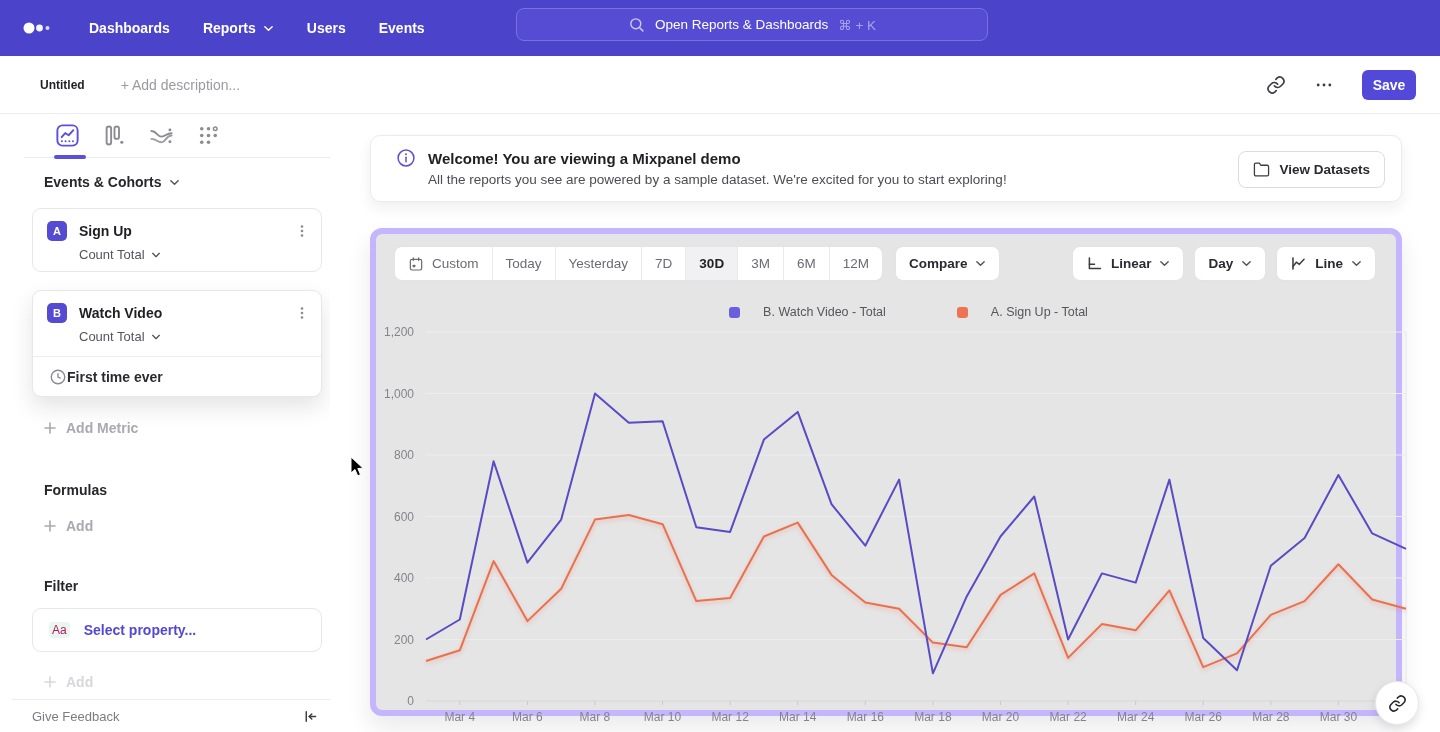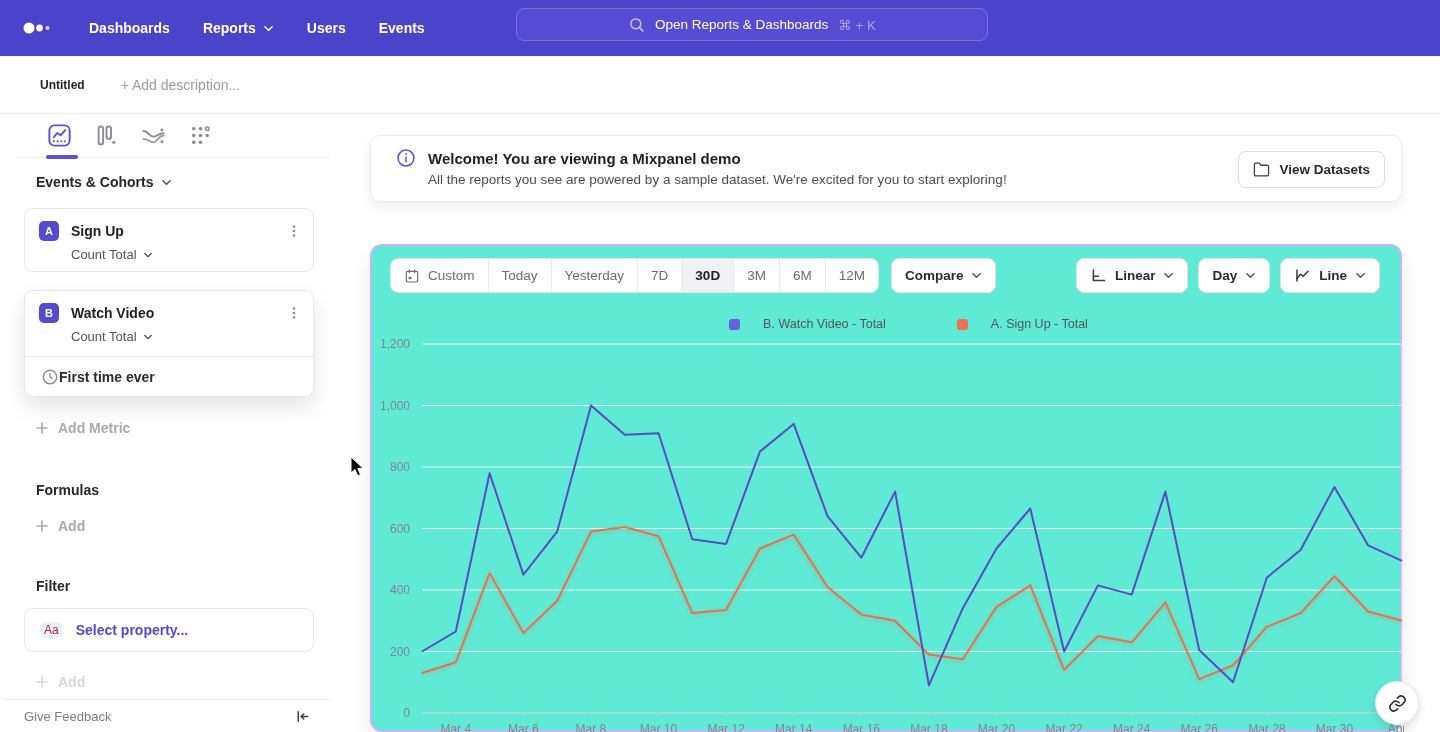--- a/index.html
+++ b/index.html
@@ -27,21 +27,21 @@
   #bar2 { position:absolute; top:56px; left:0; width:1440px; height:58px; background:#fff;
     border-bottom:1px solid #ececee; display:flex; align-items:center; }
   #report-title { margin-left:40px; font-size:12px; font-weight:700; }
   #report-desc { margin-left:36px; font-size:14px; color:#9a9aa2; }
   #bar2-right { position:absolute; right:24px; display:flex; align-items:center; gap:28px; }
   .gray-ic { color:#3c3c42; width:20px; height:20px; cursor:pointer; }
   #save-btn { width:54px; height:30px; background:#5349d8; color:#fff; border:none;
     border-radius:6px; font-size:14px; font-weight:600; cursor:pointer; font-family:inherit; }
 
   
-  #sidebar { position:absolute; top:114px; left:4px; width:330px; height:618px;
+  #sidebar { position:absolute; top:114px; left:12px; width:330px; height:618px;
     background:#fff; border-right:1px solid #e9e9ec;padding-left:12px; }
   #tabs-row { position:relative; height:44px; border-bottom:1px solid #ececef;
     display:flex; align-items:center; padding-left:30px; gap:20px; }
   .tab-ic { width:27px; height:27px; color:#8b8b93; cursor:pointer; }
   .tab-ic.active { color:#5a50dc; }
   #tab-underline { position:absolute; left:30px; bottom:-2px; width:32px; height:4px;
     border-radius:2px; background:#5a50dc; }
   #events-header { position:absolute; top:60px; left:32px; font-size:14px; font-weight:700;
     display:flex; align-items:center; gap:8px; color:#26262b; cursor:pointer; }
   .metric-card { position:absolute; left:20px; width:290px; background:#fff;
@@ -81,22 +81,22 @@
     box-shadow:0 6px 14px rgba(25,25,45,.07); display:flex; align-items:center; }
   .info-ic { width:20px; height:20px; color:#5a50dc; margin:0 12px 22px 25px; }
   #banner-title { font-size:15px; font-weight:700; }
   #banner-sub { font-size:13.5px; color:#4c4c54; margin-top:5px; }
   #view-datasets { position:absolute; right:16px; top:15px; height:37px;
     border:1px solid #dcdce0; background:#fff; border-radius:8px; display:flex;
     align-items:center; gap:9px; padding:0 14px; font-size:13.5px; font-weight:600;
     color:#2a2a30; cursor:pointer; font-family:inherit; }
   .folder-ic { width:17px; height:17px; color:#3c3c42; }
 
-  #chart-card { position:absolute; top:130px; left:40px; width:1032px; height:488px;
-    background:#5eead4; border:2px solid #c4b5fd; border-radius:12px;
+  #chart-card { position:absolute; top:114px; left:40px; width:1032px; height:488px;
+    background:#e5e5e5; border:6px solid #c4b5fd; border-radius:12px;
     box-shadow:0 12px 24px rgba(25,25,45,.09); }
   #ctl-left { position:absolute; top:12px; left:18px; display:flex; gap:12px; }
   #seg-group { display:flex; border:1px solid #e3e3e7; border-radius:8px; overflow:hidden; height:35px; }
   .seg { display:flex; align-items:center; gap:8px; padding:0 13px; font-size:13.5px;
     color:#6b6b73; border-right:1px solid #e9e9ec; cursor:pointer; background:#fff; }
   .seg:last-child { border-right:none; }
   .seg.active { background:#f1f1f3; color:#1f1f24; font-weight:700; }
   .cal-ic { width:16px; height:16px; color:#6b6b73; }
   .ctl-btn { height:35px; border:1px solid #e3e3e7; background:#fff; border-radius:8px;
     display:flex; align-items:center; gap:8px; padding:0 13px; font-size:13.5px;
@@ -202,20 +202,32 @@
     </div>
     <svg class="chev" width="12" height="12" viewBox="0 0 12 12">
         <polyline points="2,4 6,8 10,4" fill="none" stroke="#fff" stroke-width="1.6" stroke-linecap="round" stroke-linejoin="round"></polyline>
       </svg>
   </div>
 </div>
 
 <div id="bar2">
   <span id="report-title">Untitled</span>
   <span id="report-desc">+ Add description...</span>
+  <div id="bar2-right">
+    <svg class="gray-ic" viewBox="0 0 24 24" fill="none" stroke="currentColor" stroke-width="2" stroke-linecap="round" stroke-linejoin="round">
+        <path d="M10 13a5 5 0 0 0 7.5.5l3-3a5 5 0 0 0-7-7l-1.7 1.7"></path>
+        <path d="M14 11a5 5 0 0 0-7.5-.5l-3 3a5 5 0 0 0 7 7l1.7-1.7"></path>
+      </svg>
+    <svg class="gray-ic" viewBox="0 0 24 24" fill="currentColor">
+        <circle cx="5" cy="12" r="1.7"></circle>
+        <circle cx="12" cy="12" r="1.7"></circle>
+        <circle cx="19" cy="12" r="1.7"></circle>
+      </svg>
+    <button id="save-btn">Save</button>
+  </div>
 </div>
 
 <div id="sidebar">
   <div id="tabs-row">
     <svg class="tab-ic active" viewBox="0 0 24 24" fill="none" stroke="currentColor" stroke-width="1.7" stroke-linecap="round" stroke-linejoin="round">
         <rect x="3" y="3" width="18" height="18" rx="4.5"></rect>
         <polyline points="6.8,13.5 10,9.8 13,11.8 17.2,7.3"></polyline>
         <g fill="currentColor" stroke="none">
           <circle cx="7" cy="17.2" r=".9"></circle>
           <circle cx="10.3" cy="17.2" r=".9"></circle>

